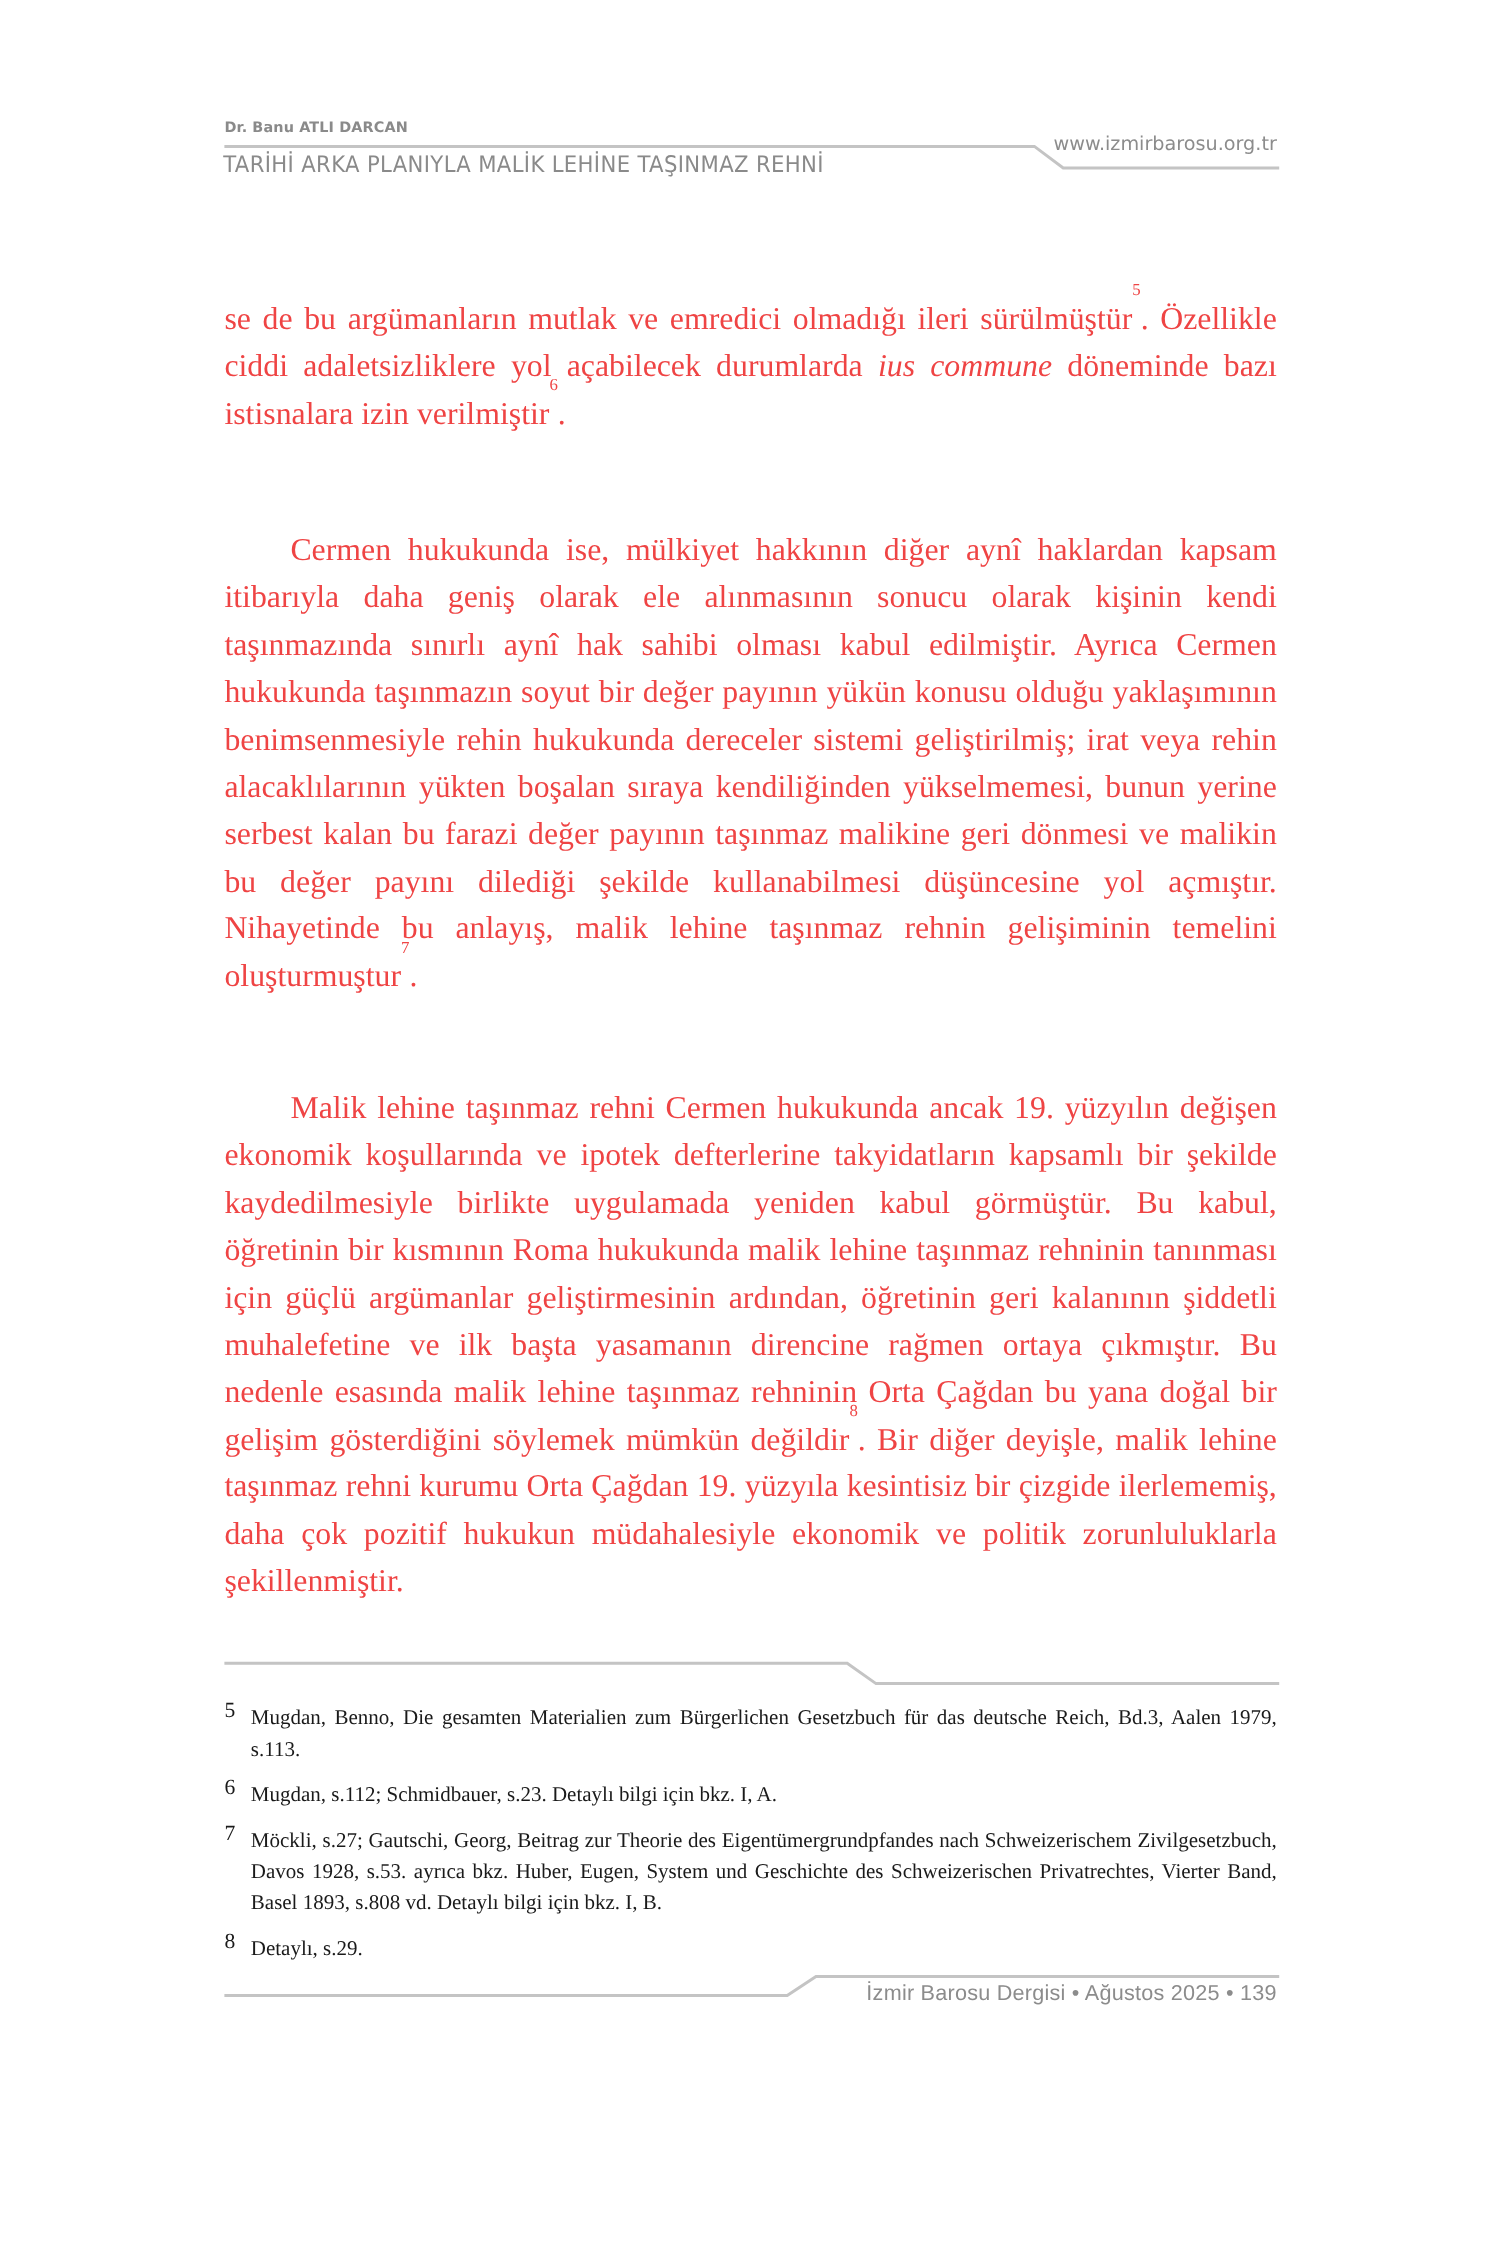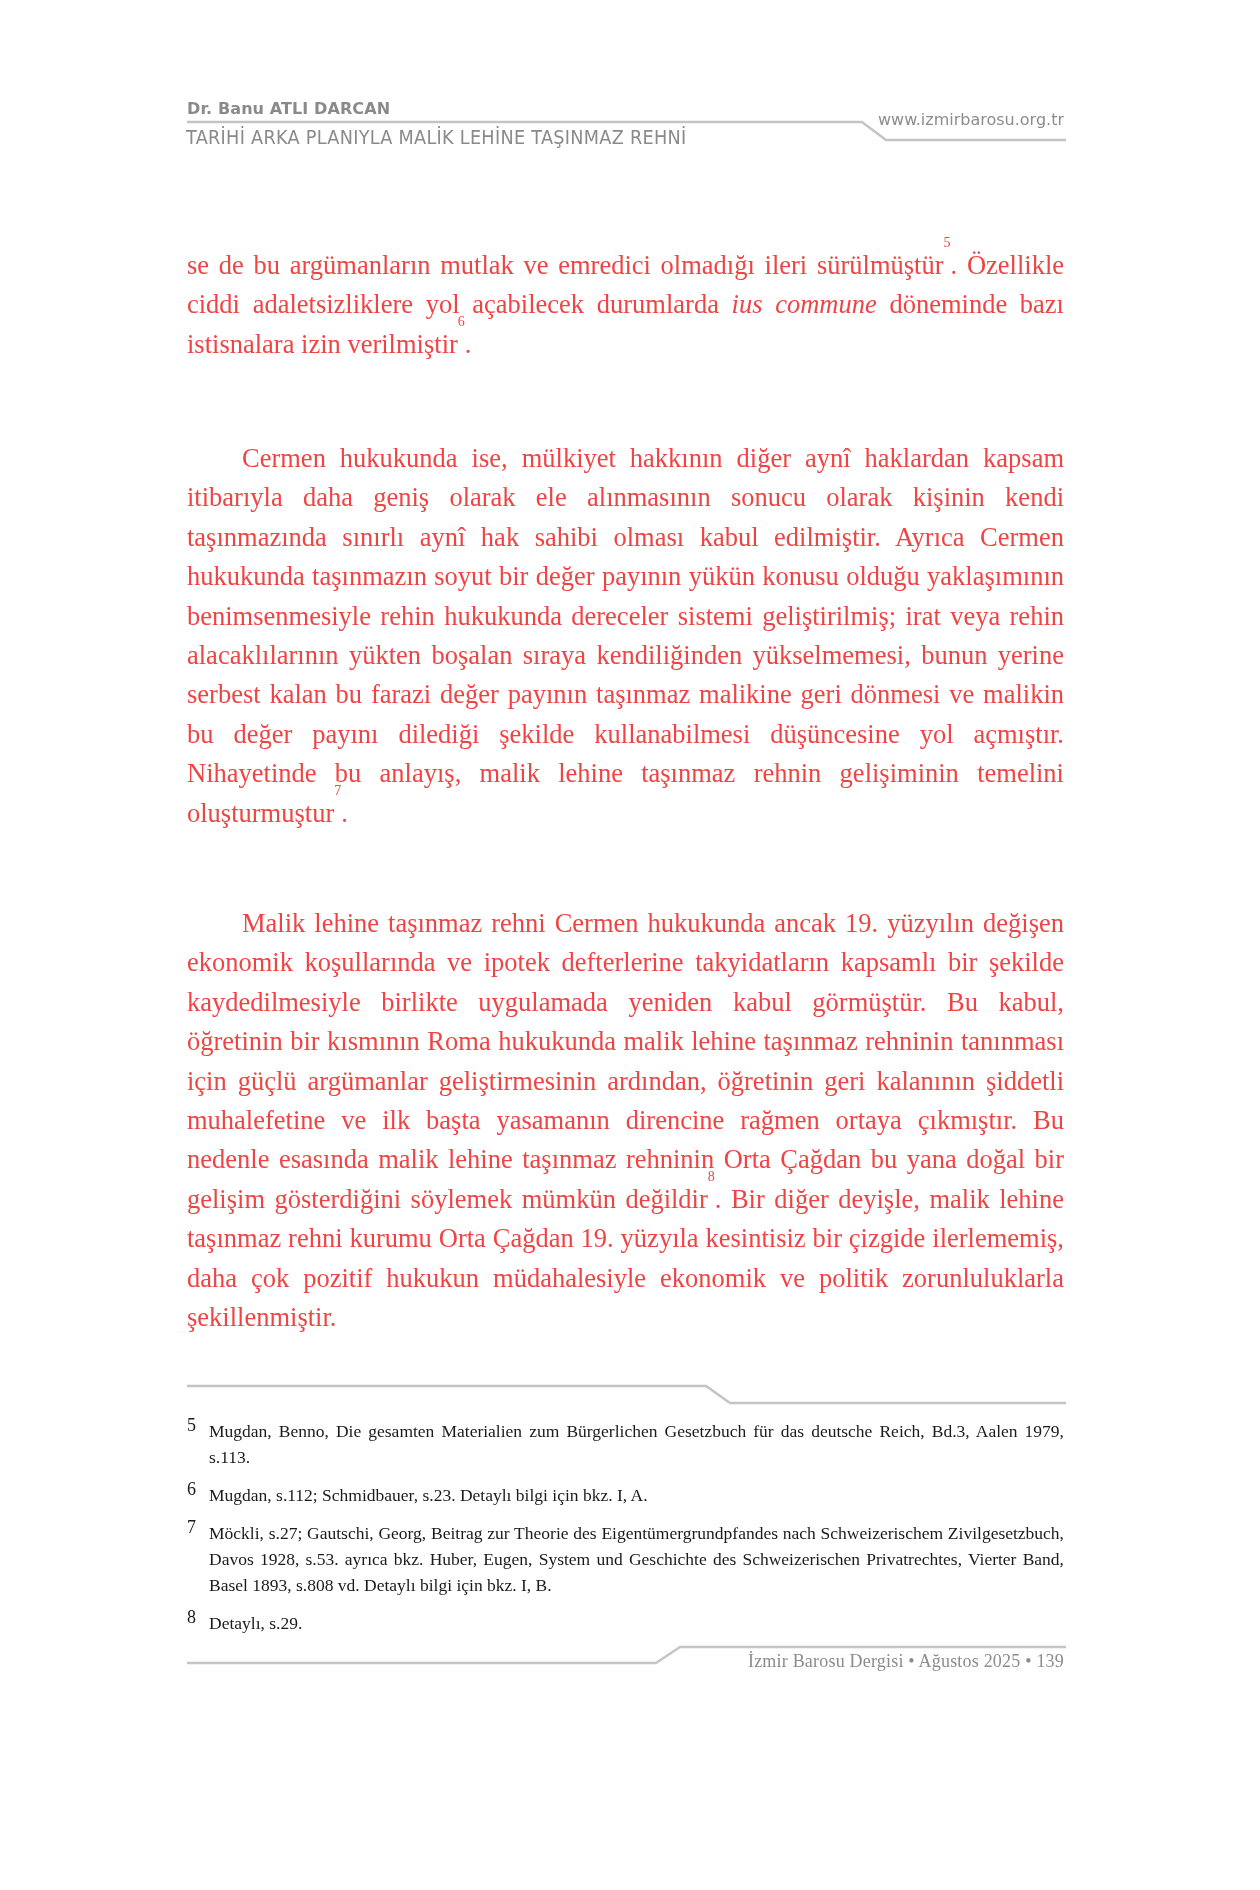--- a/index.html
+++ b/index.html
@@ -19,21 +19,21 @@
       width: 1260px;
       height: 1890px;
     }
     
     .hdr-author {
       position: absolute;
       left: 187px;
       top: 99px;
       font-family: "DejaVu Sans", sans-serif;
       font-weight: bold;
-      font-size: 16px;
+      font-size: 12px;
       color: #8a8a8a;
       letter-spacing: 0.1px;
     }
     .hdr-title {
       position: absolute;
       left: 186px;
       top: 126px;
       font-family: "DejaVu Sans", sans-serif;
       font-size: 19px;
       color: #8a8a8a;
@@ -105,21 +105,21 @@
       position: absolute;
       left: 0;
       top: -6px;
       font-size: 18px;
     }
     
     .ftr {
       position: absolute;
       right: 196px;
       top: 1651px;
-      font-family: Liberation Serif, serif;
+      font-family: Liberation Sans, sans-serif;
       font-size: 18px;
       color: #8c8c8c;
       letter-spacing: 0.2px;
     }
   </style>
 </head>
 <body>
 
 <div class="page">
 

